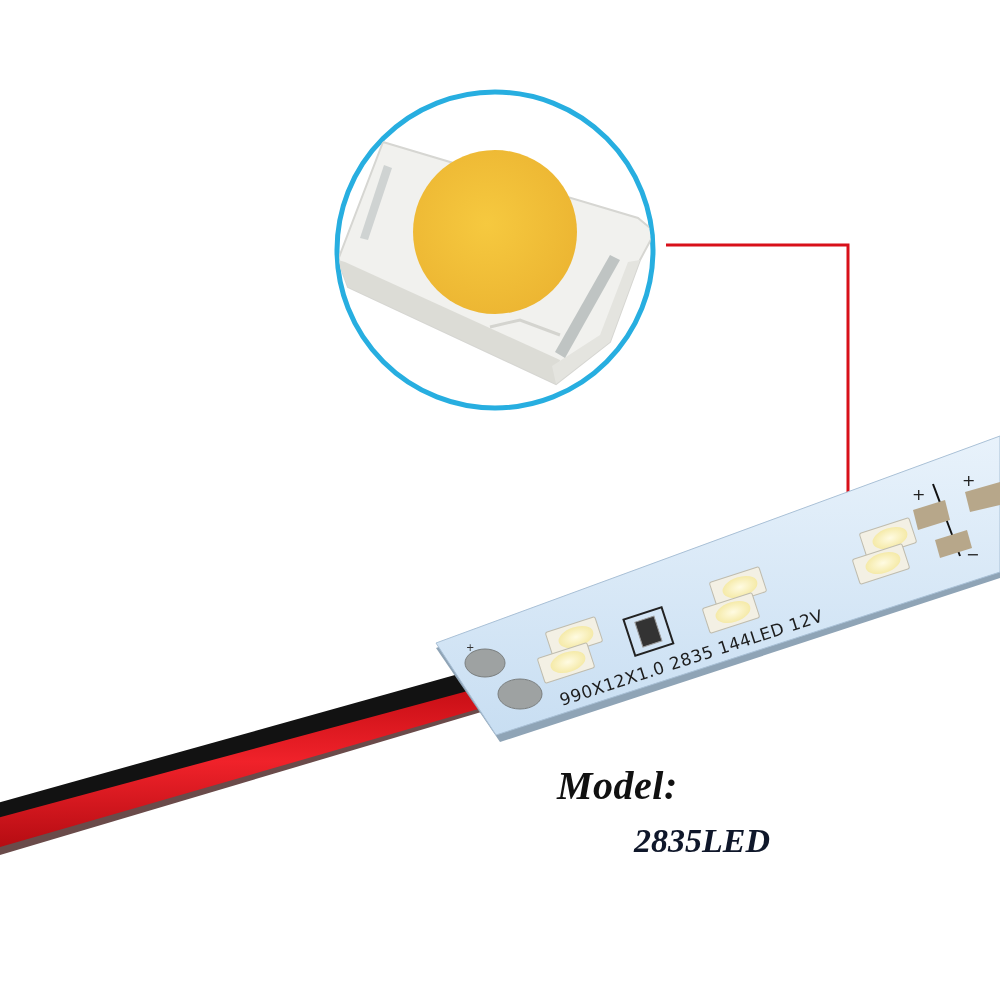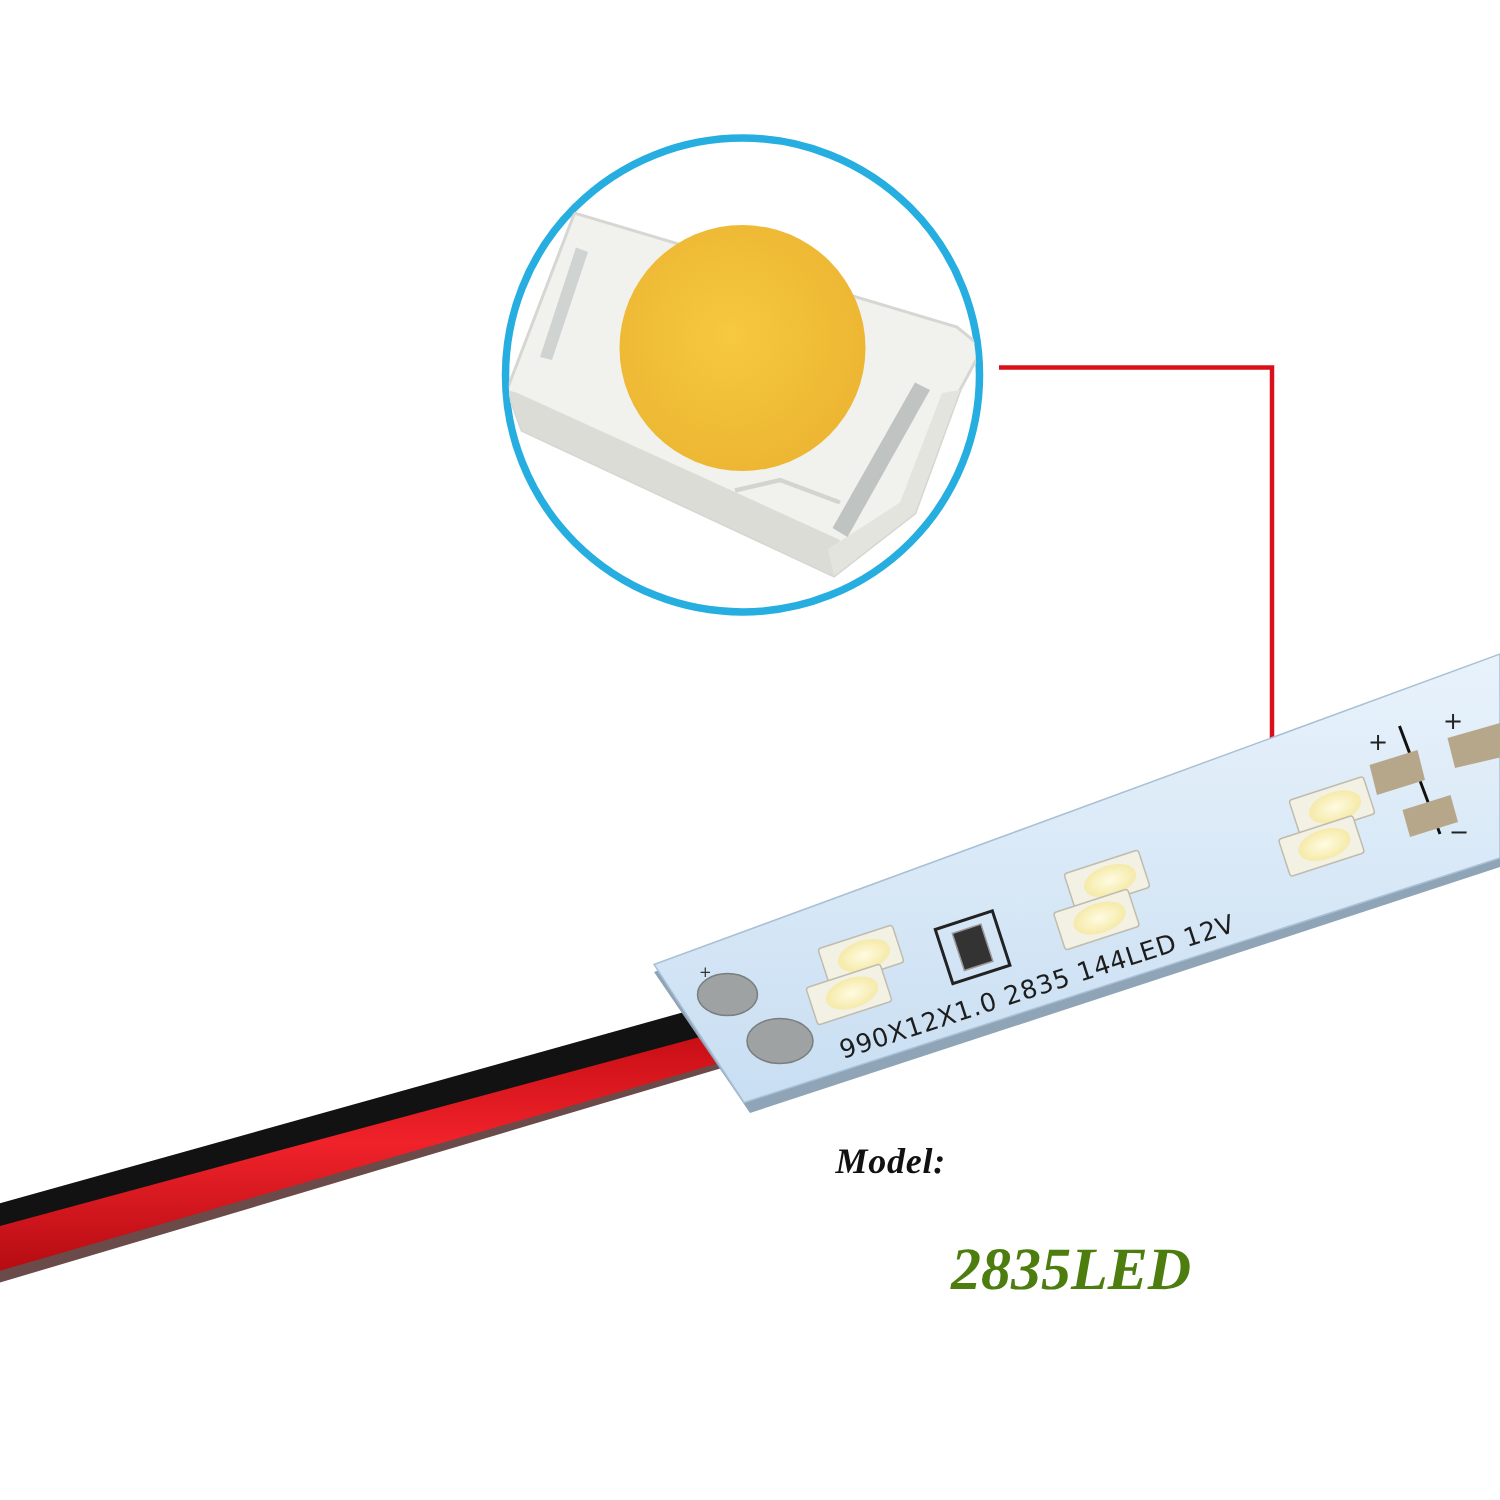--- a/index.html
+++ b/index.html
@@ -1,27 +1,27 @@
 <!DOCTYPE html>
 <html><head>
 <meta charset="utf-8">
 <style>
   html, body { margin: 0; padding: 0; background: #ffffff; }
   body { width: 1000px; height: 1000px; position: relative; overflow: hidden; font-family: "Liberation Serif", serif; }
   .scene { position: absolute; left: 0; top: 0; width: 1000px; height: 1000px; }
   .model-label {
     position: absolute; left: 557px; top: 762px;
     font-family: "Liberation Serif", "DejaVu Serif", serif;
-    font-style: italic; font-weight: bold; font-size: 24px; color: #111;
+    font-style: italic; font-weight: bold; font-size: 40px; color: #111;
     letter-spacing: 0.5px;
   }
   .model-value {
     position: absolute; left: 634px; top: 822px;
     font-family: "Liberation Serif", "DejaVu Serif", serif;
-    font-style: italic; font-weight: bold; font-size: 40px; color: #4d7c0f;
+    font-style: italic; font-weight: bold; font-size: 34px; color: #0f172a;
   }
 </style>
 </head>
 <body>
 
 <svg class="scene" viewBox="0 0 1000 1000" xmlns="http://www.w3.org/2000/svg">
   <defs>
     <linearGradient id="pcbGrad" x1="0" y1="0" x2="0" y2="1">
       <stop offset="0" stop-color="#e8f2fb"></stop>
       <stop offset="1" stop-color="#c8def2"></stop>

